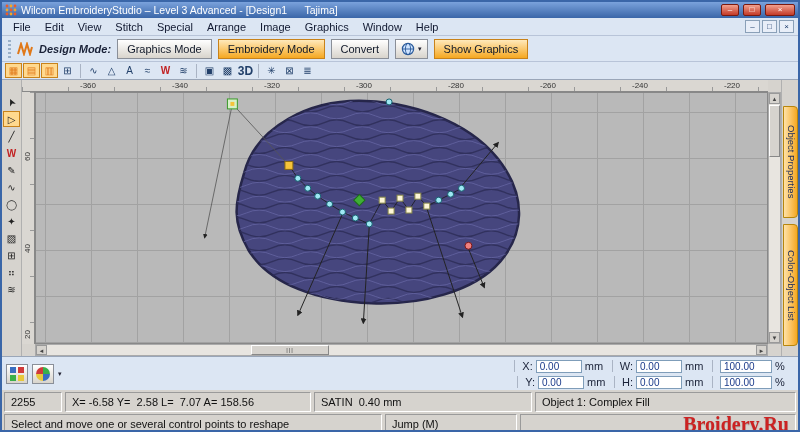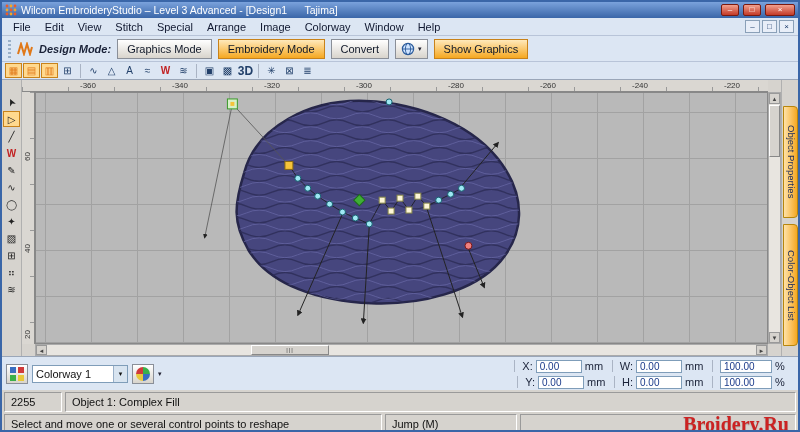--- a/index.html
+++ b/index.html
@@ -146,21 +146,21 @@
   </div>
 
   <div class="menubar">
     <span class="menu-item">File</span>
     <span class="menu-item">Edit</span>
     <span class="menu-item">View</span>
     <span class="menu-item">Stitch</span>
     <span class="menu-item">Special</span>
     <span class="menu-item">Arrange</span>
     <span class="menu-item">Image</span>
-    <span class="menu-item">Colorway</span>
+    <span class="menu-item">Graphics</span>
     <span class="menu-item">Window</span>
     <span class="menu-item">Help</span>
     <span class="menubar-controls">
       <span class="mini-btn">–</span>
       <span class="mini-btn">□</span>
       <span class="mini-btn">×</span>
     </span>
   </div>
 
   <div class="modebar">
@@ -320,24 +320,20 @@
   <div class="propsbar">
     <div class="cw-group">
       <span class="icon-btn">
         <svg width="14" height="14" viewBox="0 0 14 14">
           <rect x="0" y="0" width="6" height="6" fill="#3a6ec0"></rect>
             <rect x="8" y="0" width="6" height="6" fill="#d03a3a"></rect>
           <rect x="0" y="8" width="6" height="6" fill="#3ab04a"></rect>
             <rect x="8" y="8" width="6" height="6" fill="#e8c83a"></rect>
         </svg>
       </span>
-      <span class="cw-select">
-        <span>Colorway 1</span>
-        <span class="arrow">▾</span>
-      </span>
       <span class="icon-btn">
         <svg width="14" height="14" viewBox="0 0 14 14">
           <path d="M7,7 L7,0 A7,7 0 0 1 14,7 Z" fill="#3ab04a"></path>
             <path d="M7,7 L14,7 A7,7 0 0 1 7,14 Z" fill="#3a6ec0"></path>
           <path d="M7,7 L7,14 A7,7 0 0 1 0,7 Z" fill="#e8c83a"></path>
             <path d="M7,7 L0,7 A7,7 0 0 1 7,0 Z" fill="#d03a3a"></path>
         </svg>
       </span>
       <span class="drop-arrow">▾</span>
     </div>
@@ -367,20 +363,22 @@
         <span class="funit">mm</span>
         <span class="vsep2"></span>
         <span class="fbox scale">100.00</span>
         <span class="funit">%</span>
       </div>
     </div>
   </div>
 
   <div class="statusrow status1">
     <span class="cell c-count">2255</span>
+    <span class="cell c-coords">X= -6.58 Y=  2.58 L=  7.07 A= 158.56</span>
+    <span class="cell c-stitch">SATIN  0.40 mm</span>
     <span class="cell c-object">Object 1: Complex Fill</span>
   </div>
 
   <div class="statusrow status2">
     <span class="cell c-hint">Select and move one or several control points to reshape</span>
     <span class="cell c-jump">Jump (M)</span>
     <span class="cell c-rest">
       <span class="watermark">Broidery.Ru</span>
     </span>
   </div>

